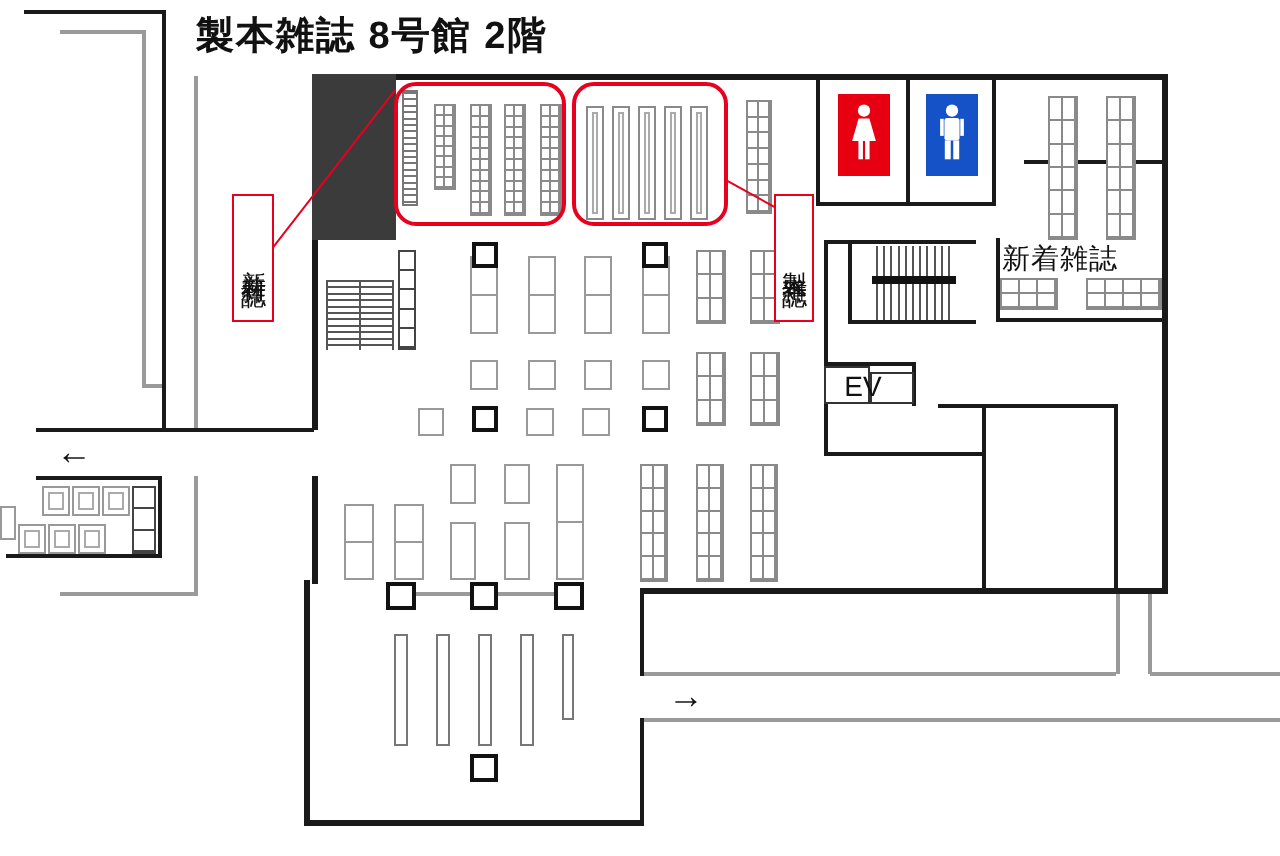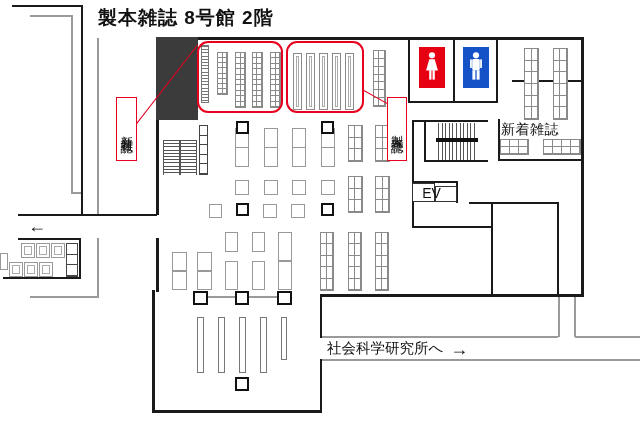--- a/index.html
+++ b/index.html
@@ -39,21 +39,20 @@
 
   <div id="faculty-label" class="abs" style="left:501px;top:121px;">新着雑誌</div>
 
   <div id="ev-label" class="abs" style="left:412px;top:183px;">EV</div>
 
   <div class="sign abs" style="left:28px;top:217px;">
     <span class="arrow" style="margin-right:8px;">←</span>
   </div>
 
   <div class="sign abs" style="left:327px;top:339px;">
-    <span>社会科学研究所へ</span>
     <span class="arrow" style="margin-left:7px;">→</span>
   </div>
 
   <div class="wc abs" style="left:419px;top:47px;width:26px;height:41px;background:#e60012;">
     <svg width="18" height="33" viewBox="0 0 20 36" fill="#fff">
       <circle cx="10" cy="4.5" r="3.4"></circle>
       <path d="M7.0 8.8 h6.0 l3.6 12.6 h-13.2 z"></path>
       <rect x="6.9" y="21" width="2.5" height="10.5"></rect>
       <rect x="10.6" y="21" width="2.5" height="10.5"></rect>
     </svg>

